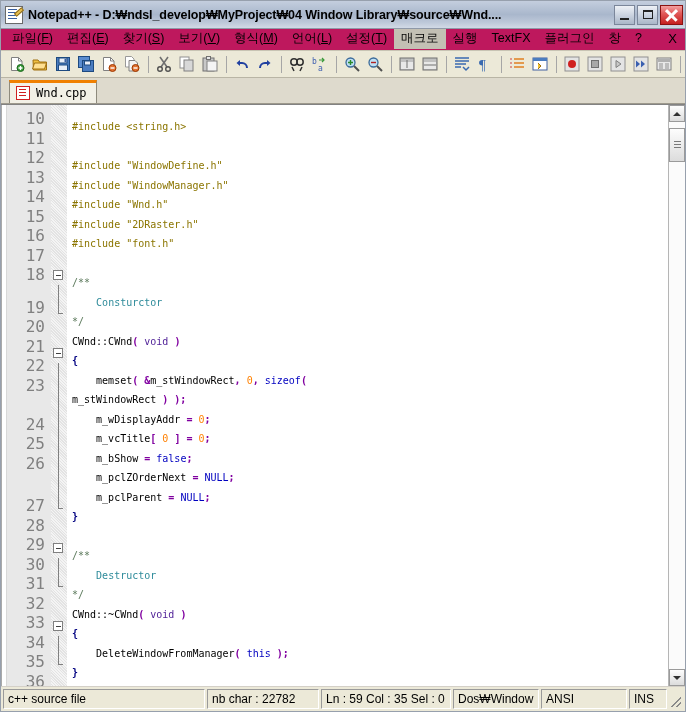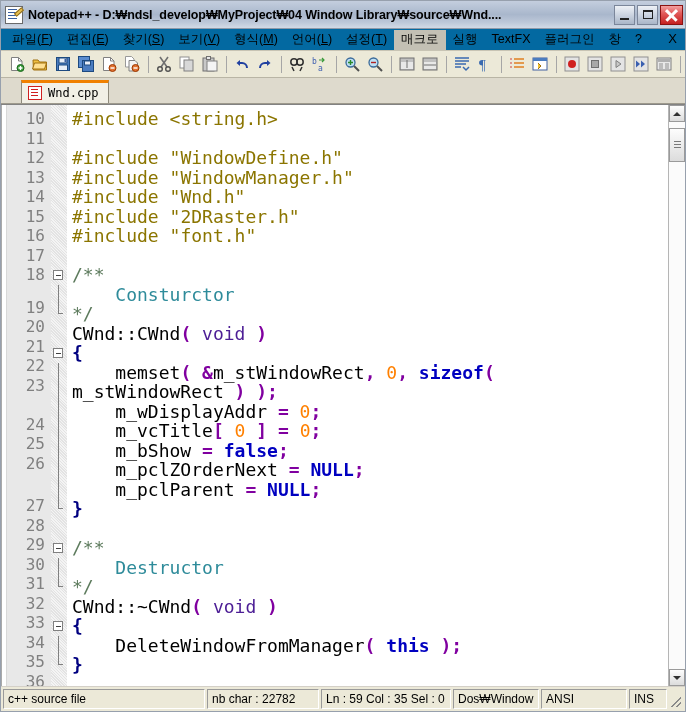--- a/index.html
+++ b/index.html
@@ -98,23 +98,23 @@
     position: absolute; left: 3px; top: 8px;
     width: 15px; height: 2.5px; background: #ffffff;
   }
   .wb-close:before { transform: rotate(45deg); }
   .wb-close:after  { transform: rotate(-45deg); }
 
   
   .menubar {
     height: 22px;
     flex: 0 0 22px;
-    background: #0369a1;
-    display: flex;
-    align-items: center;
+    background: #be185d;
+    display: flex;
+    align-items: flex-start;
     font-size: 12.5px;
     color: #000;
     padding-left: 4px;
     box-sizing: border-box;
     border-bottom: 1px solid #c8c4b4;
     position: relative;
   }
   .menu-item {
     padding: 2px 7px 3px 7px;
     white-space: nowrap;
@@ -156,21 +156,21 @@
   }
   .tb-btn svg { display: block; margin: 3px auto 0 auto; }
 
   
   .tabbar {
     height: 26px;
     flex: 0 0 26px;
     background: #dedacd;
     display: flex;
     align-items: flex-end;
-    padding-left: 20px;
+    padding-left: 8px;
     box-sizing: border-box;
     border-bottom: 1px solid #9d998c;
   }
   .tab {
     height: 23px;
     background: #f2f0e6;
     border: 1px solid #8e8a7c;
     border-bottom: none;
     border-top: 3px solid #f08000;
     display: flex;
@@ -264,36 +264,36 @@
     width: 1px; height: 10px; background: #808080;
   }
   .fold-end:after {
     content: "";
     position: absolute; left: 0; top: 9px;
     width: 5px; height: 1px; background: #808080;
   }
   .codepane {
     flex: 1 1 auto;
     font-family: "DejaVu Sans Mono", monospace;
-    font-size: 18px;
+    font-size: 10px;
     line-height: 19.5px;
-    padding-top: 4px;
+    padding-top: 12px;
     padding-left: 5px;
     box-sizing: border-box;
     white-space: pre;
     overflow: hidden;
     color: #000000;
   }
   .codepane .ln { height: 19.5px; }
   
   .c-pre   { color: #8b7500; }          
   .c-str   { color: #8b7500; }          
   .c-com   { color: #5c7a5c; }          
   .c-doc   { color: #2e8b9a; }          
-  .c-kw    { color: #0000c0; font-weight: bold; }  
+  .c-kw    { color: #0000c0; font-weight: normal; }  
   .c-type  { color: #4c1d95; }          
   .c-num   { color: #ff8000; }          
   .c-op    { color: #8000a0; font-weight: bold; }  
   .c-brace { color: #000080; font-weight: bold; }
   .c-id    { color: #000000; }
 
   
   .vscroll {
     width: 17px; flex: 0 0 17px;
     background: #f4f4f4;

